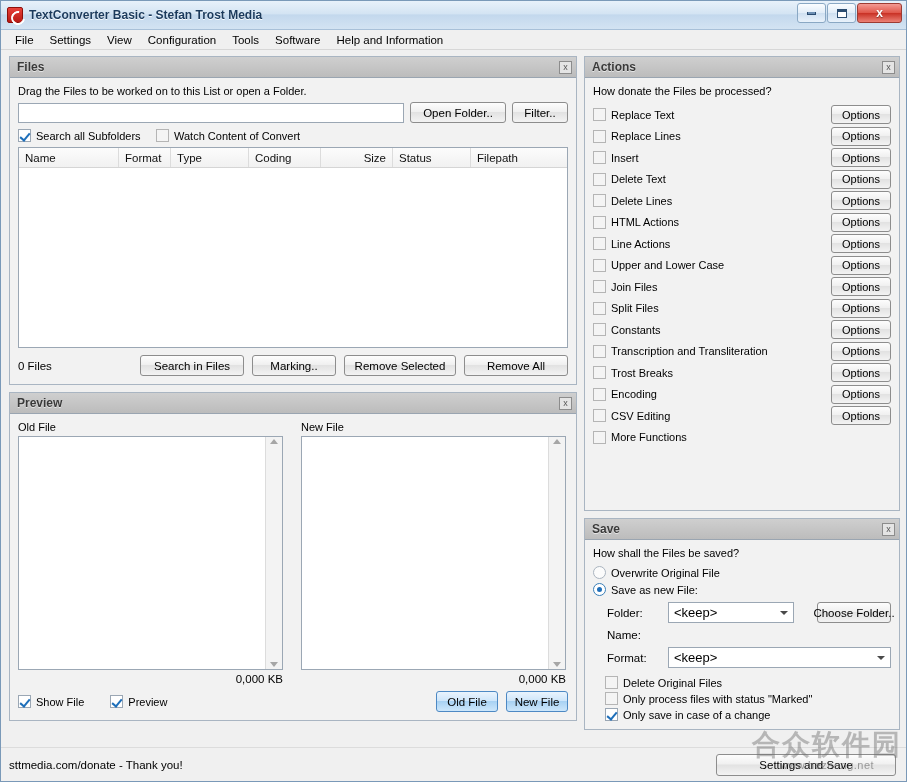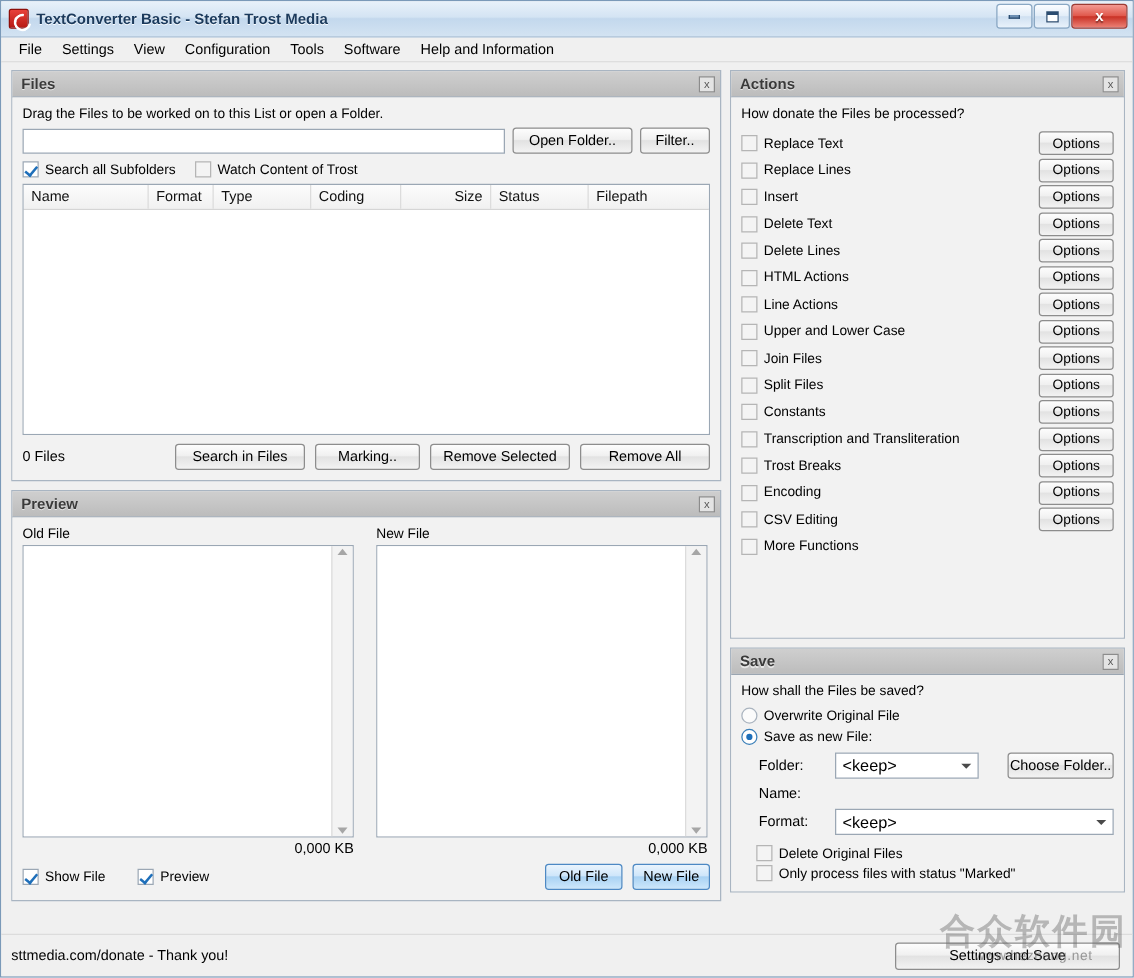--- a/index.html
+++ b/index.html
@@ -281,21 +281,21 @@
             <div class="btn" style="width:56px">Filter..</div>
           </div>
 
           <div id="files-row2">
             <div class="chk">
               <span class="chkbox on"></span>
               <span class="lbl">Search all Subfolders</span>
             </div>
             <div class="chk">
               <span class="chkbox off"></span>
-              <span class="lbl">Watch Content of Trost</span>
+              <span class="lbl">Watch Content of Convert</span>
             </div>
           </div>
 
           <div class="listview">
             <div class="lv-head">
               <div class="lv-col" style="width:100px">Name</div>
               <div class="lv-col" style="width:52px">Format</div>
               <div class="lv-col" style="width:78px">Type</div>
               <div class="lv-col" style="width:72px">Coding</div>
               <div class="lv-col r" style="width:72px">Size</div>
@@ -509,21 +509,21 @@
             <span class="radbox on"></span>
             <span class="lbl">Save as new File:</span>
           </div>
 
           <div class="save-field">
             <div class="flabel">Folder:</div>
             <div class="combo" style="width:139px">
               <span>&lt;keep&gt;</span>
               <span class="arrow"></span>
             </div>
-            <div class="btn" style="width:85px;margin-left:6px">Choose Folder..</div>
+            <div class="btn" style="width:74px;margin-left:6px">Choose Folder..</div>
           </div>
 
           <div class="save-field">
             <div class="flabel">Name:</div>
           </div>
 
           <div class="save-field">
             <div class="flabel">Format:</div>
             <div class="combo" style="width:243px">
               <span>&lt;keep&gt;</span>
@@ -532,20 +532,24 @@
           </div>
 
           <div id="save-extra">
             <div class="chk">
               <span class="chkbox off"></span>
               <span class="lbl">Delete Original Files</span>
             </div>
             <div class="chk">
               <span class="chkbox off"></span>
               <span class="lbl">Only process files with status "Marked"</span>
+            </div>
+            <div class="chk">
+              <span class="chkbox on"></span>
+              <span class="lbl">Only save in case of a change</span>
             </div>
           </div>
         </div>
       </div>
 
     </div>
   </div>
 
   <div id="statusbar">
     <div id="status-text">sttmedia.com/donate - Thank you!</div>

